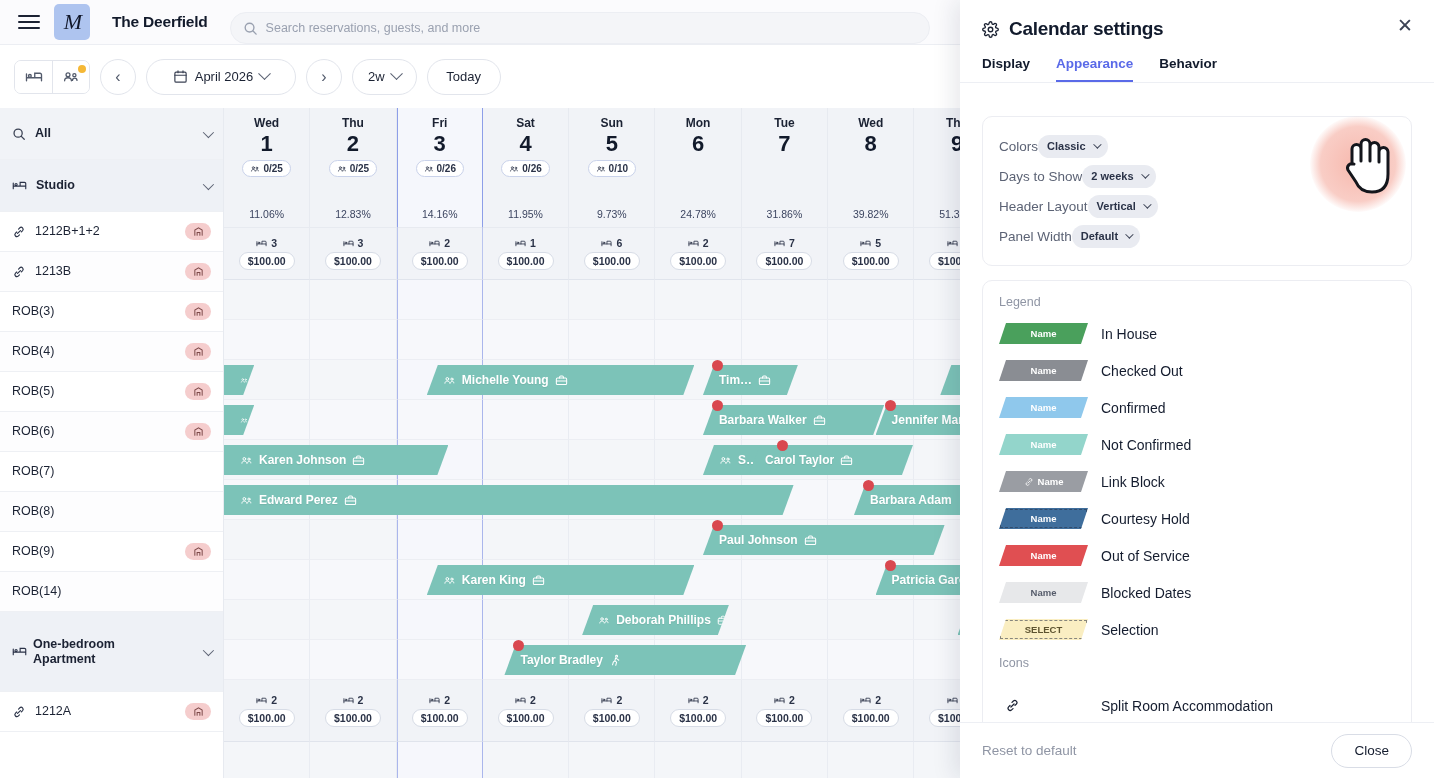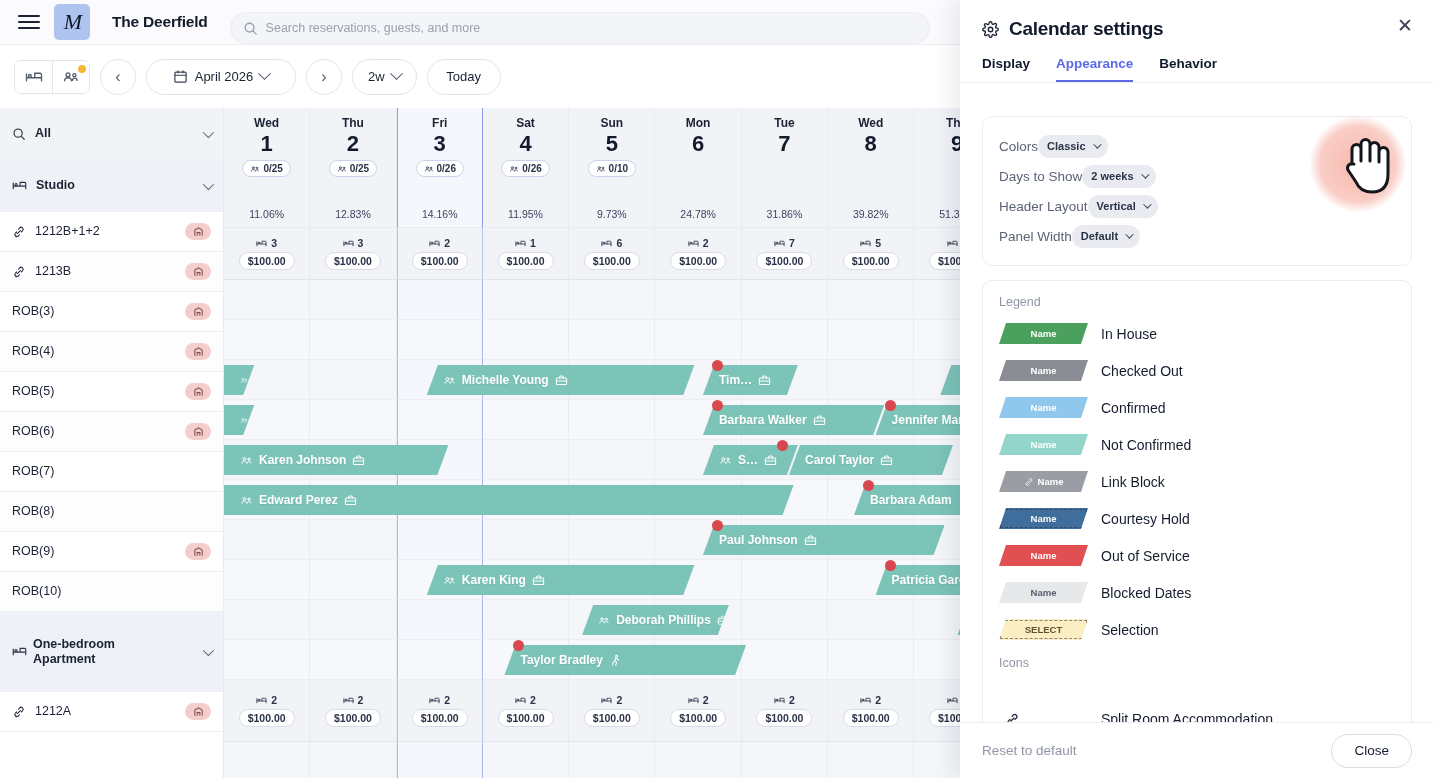--- a/index.html
+++ b/index.html
@@ -136,21 +136,21 @@
     color: #2a3247; cursor: pointer; }
   .chev-xs { width: 6px; height: 6px; border-right: 1.6px solid #3b4254;
     border-bottom: 1.6px solid #3b4254; transform: rotate(45deg) translateY(-2px); }
   .sec-title { font-size: 12.5px; color: #8f95a4; margin-bottom: 6px; }
   .lg-row { display: flex; align-items: center; gap: 13px; height: 37px; }
   .swatch { width: 89px; height: 21px; flex: 0 0 89px;
     clip-path: polygon(7px 0, 100% 0, calc(100% - 7px) 100%, 0 100%);
     display: flex; align-items: center; justify-content: center; gap: 4px;
     font-size: 9.5px; font-weight: bold; color: #fff; }
   .lg-text { font-size: 14px; color: #141c2e; }
-  .ic-row { display: flex; align-items: flex-end; gap: 13px; height: 29px; margin-top: 28px; }
+  .ic-row { display: flex; align-items: flex-start; gap: 13px; height: 29px; margin-top: 28px; }
   .ic-box { width: 89px; flex: 0 0 89px; display: flex; align-items: center; padding-left: 6px; }
   .panel-foot { position: absolute; bottom: 0; left: 0; right: 0; height: 56px;
     border-top: 1px solid #edeff4; background: #fff; display: flex; align-items: center;
     justify-content: space-between; padding: 0 22px; }
   .reset-link { font-size: 13.5px; color: #8f95a4; cursor: pointer; }
   .close-btn { height: 34px; padding: 0 22px; border: 1px solid #d9dde6; border-radius: 17px;
     background: #fff; font-size: 13.5px; color: #141c2e; cursor: pointer;
     display: flex; align-items: center; font-family: "Liberation Sans", sans-serif; }
 
   
@@ -315,21 +315,21 @@
 
               <span class="sb-label">ROB(9)</span>
               <span class="hk-badge">
             <svg class="ico" width="11" height="11" viewBox="0 0 24 24" fill="none" stroke="#7e4a4a" stroke-width="2.2" stroke-linecap="round">
               <path d="M4 20V9l8-5 8 5v11M9 20v-6h6v6"></path>
             </svg>
           </span>
             </div>
         <div class="sb-row sb-room">
 
-              <span class="sb-label">ROB(10)</span>
+              <span class="sb-label">ROB(14)</span>
 
             </div>
         <div class="sb-row sb-group tall">
             <svg class="ico" width="15" height="15" viewBox="0 0 24 24" fill="none" stroke="#2a3247" stroke-width="1.8" stroke-linecap="round">
             <path d="M2 8v9M2 13h20v4M22 13v-4a2 2 0 0 0-2-2h-7v6"></path>
             <circle cx="6.5" cy="10.5" r="1.7"></circle>
           </svg>
             <span class="sb-label">One-bedroom<br>Apartment</span>
             <span class="chev-sm"></span>
           </div>
@@ -753,21 +753,21 @@
             <circle cx="16.5" cy="9.5" r="2"></circle>
             <path d="M3.5 17c0-2.4 2-3.9 4.5-3.9s4.5 1.5 4.5 3.9M14 16.5c0-1.9 1.2-3 3-3s3 1.1 3 3"></path>
           </svg>
         <span class="nm">S…</span>
         <svg class="ico" width="13" height="13" viewBox="0 0 24 24" fill="none" stroke="#ffffff" stroke-width="1.9" stroke-linecap="round">
             <rect x="2.5" y="7.5" width="19" height="12" rx="2"></rect>
             <path d="M8.5 7.5V5.5a2 2 0 0 1 2-2h3a2 2 0 0 1 2 2v2M2.5 13h19"></path>
           </svg>
       </div>
         <div class="dot" style="left:552.6899999999999px; top:160px;"></div>
-        <div class="resv" style="left:565px; top:165px; width:163.97px;">
+        <div class="resv" style="left:525px; top:165px; width:163.97px;">
 
         <span class="nm">Carol Taylor</span>
         <svg class="ico" width="13" height="13" viewBox="0 0 24 24" fill="none" stroke="#ffffff" stroke-width="1.9" stroke-linecap="round">
             <rect x="2.5" y="7.5" width="19" height="12" rx="2"></rect>
             <path d="M8.5 7.5V5.5a2 2 0 0 1 2-2h3a2 2 0 0 1 2 2v2M2.5 13h19"></path>
           </svg>
       </div>
         <div class="resv flat-l" style="left:0px; top:205px; width:569.5799999999999px;">
         <svg class="ico" width="13" height="13" viewBox="0 0 24 24" fill="none" stroke="#ffffff" stroke-width="1.8" stroke-linecap="round">
             <circle cx="8" cy="9" r="2.5"></circle>

